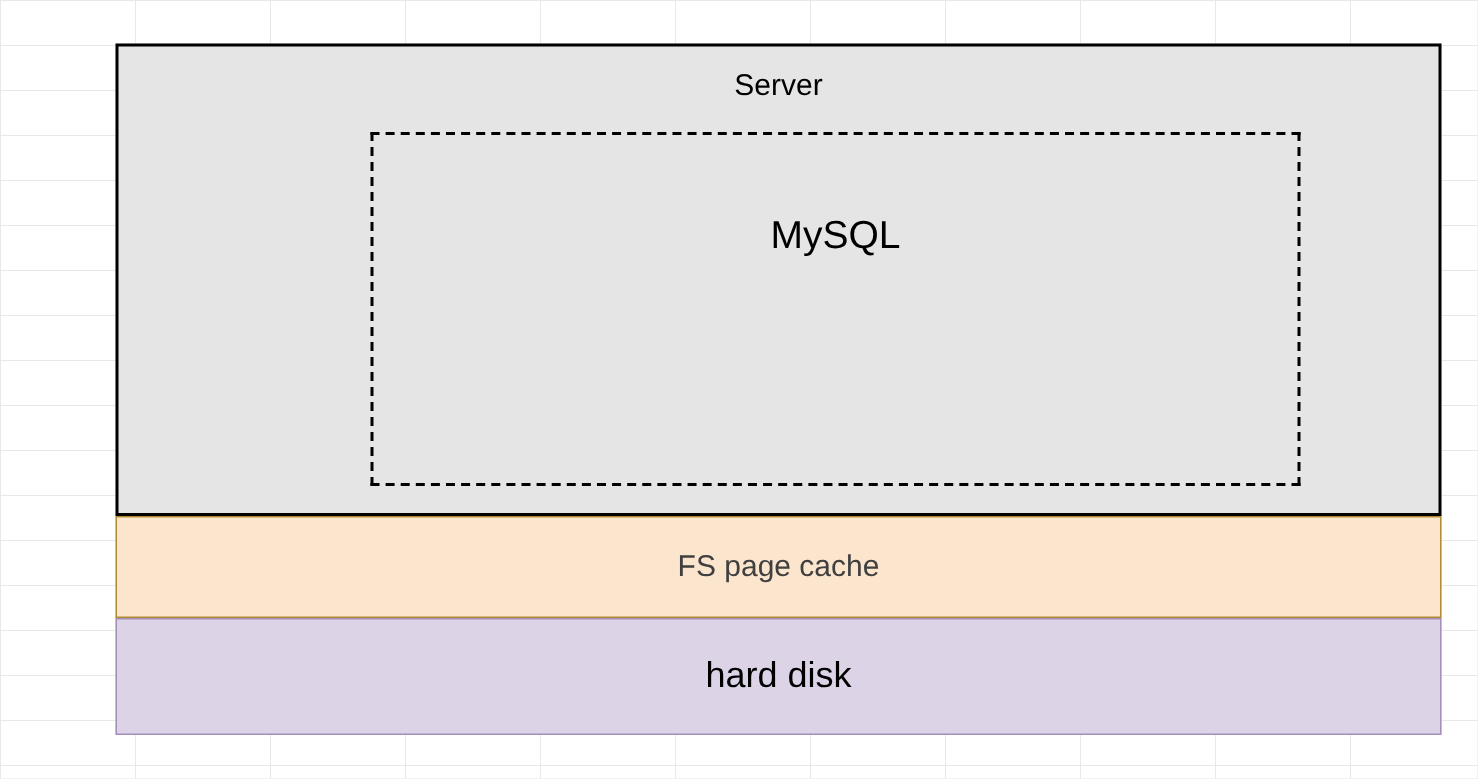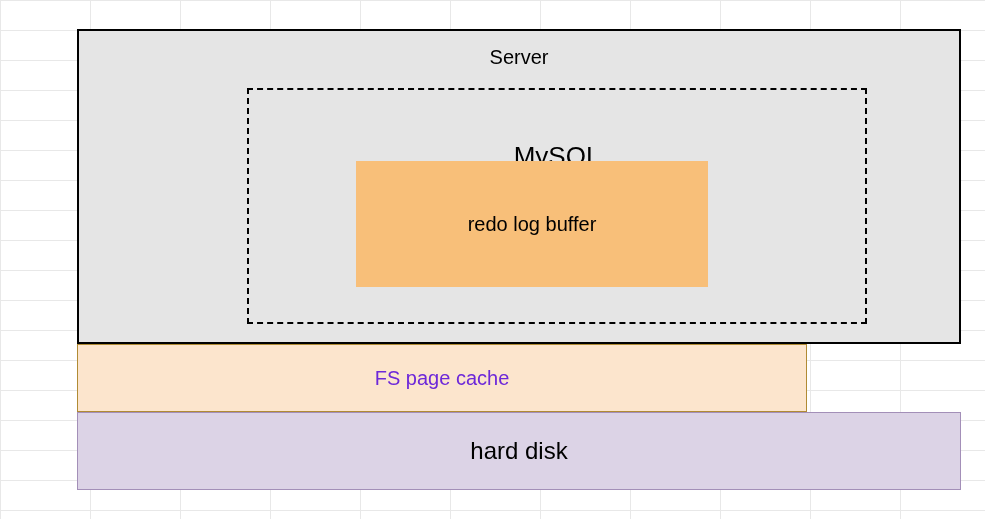--- a/index.html
+++ b/index.html
@@ -82,29 +82,29 @@
       display: flex;
       align-items: center;
       justify-content: center;
       font-size: 20px;
       color: #000000;
     }
     .fs-cache-box {
       position: absolute;
       left: 0;
       top: 315px;
-      width: 730px;
+      width: 884px;
       height: 68px;
       background: #fce5cd;
       border: 1.5px solid #b08b34;
       display: flex;
       align-items: center;
       justify-content: center;
       font-size: 20px;
-      color: #6d28d9;
+      color: #404040;
     }
     .hard-disk-box {
       position: absolute;
       left: 0;
       top: 383px;
       width: 884px;
       height: 78px;
       background: #dcd3e6;
       border: 1.5px solid #a38fb8;
       display: flex;
@@ -120,23 +120,20 @@
 <div class="grid-bg"></div>
 
 <div class="outer-container">
 
   <div class="server-box">
     <div class="server-label">Server</div>
 
     <div class="mysql-box">
       <div class="mysql-label">MySQL</div>
 
-      <div class="redo-box">
-        <span>redo log buffer</span>
-      </div>
     </div>
   </div>
 
   <div class="fs-cache-box">
     <span>FS page cache</span>
   </div>
 
   <div class="hard-disk-box">
     <span>hard disk</span>
   </div>

